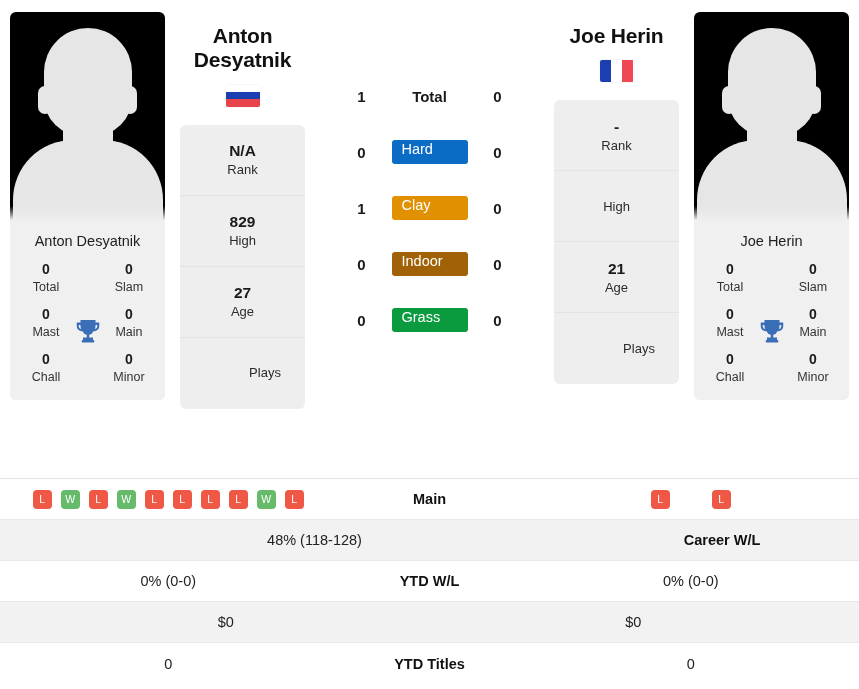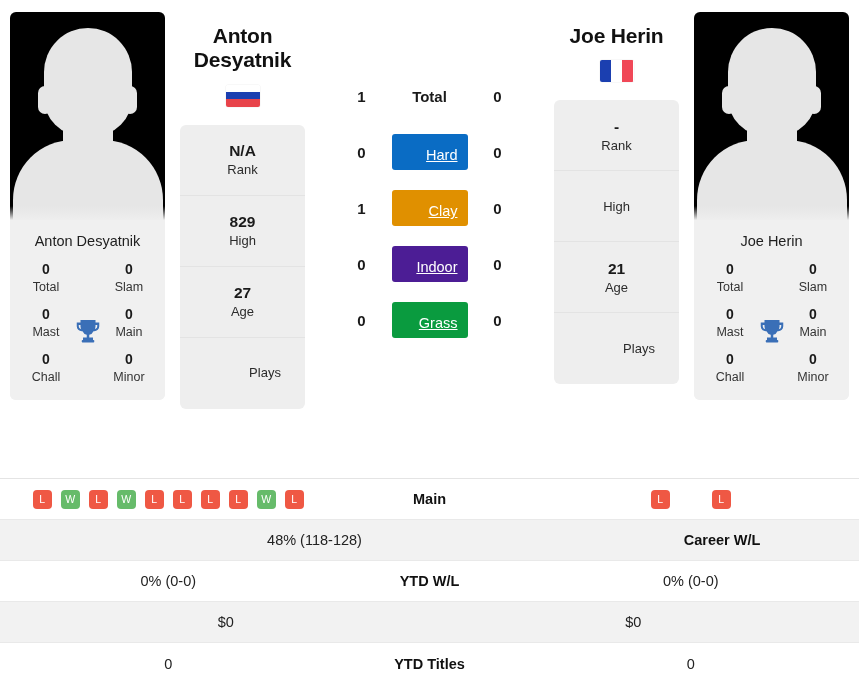--- a/index.html
+++ b/index.html
@@ -185,27 +185,26 @@
     width: 34px;
     text-align: center;
     font-size: 15px;
     font-weight: bold;
     color: #1a1a1a;
   }
   .h2h-mid { width: 102px; display: flex; justify-content: center; }
   .surf-pill {
     display: inline-block;
     min-width: 76px;
-    padding: 12px 10px 5px;
+    padding: 0 10px 5px;
     border-radius: 3px;
     color: #ffffff;
     font-size: 14.5px;
-    text-align: right;
+    text-align: left;
     line-height: 1.25;
-    text-decoration: underline;
   }
   .total-label {
     font-size: 15px;
     font-weight: bold;
     color: #1a1a1a;
     text-align: center;
     width: 102px;
   }
 
   
@@ -358,21 +357,21 @@
         <div class="h2h-num">1</div>
         <div class="h2h-mid">
           <span class="surf-pill" style="background:#e09000">Clay</span>
         </div>
         <div class="h2h-num">0</div>
       </div>
 
       <div class="h2h-row">
         <div class="h2h-num">0</div>
         <div class="h2h-mid">
-          <span class="surf-pill" style="background:#4c1d95">Indoor</span>
+          <span class="surf-pill" style="background:#a16207">Indoor</span>
         </div>
         <div class="h2h-num">0</div>
       </div>
 
       <div class="h2h-row">
         <div class="h2h-num">0</div>
         <div class="h2h-mid">
           <span class="surf-pill" style="background:#0a9b3f">Grass</span>
         </div>
         <div class="h2h-num">0</div>

